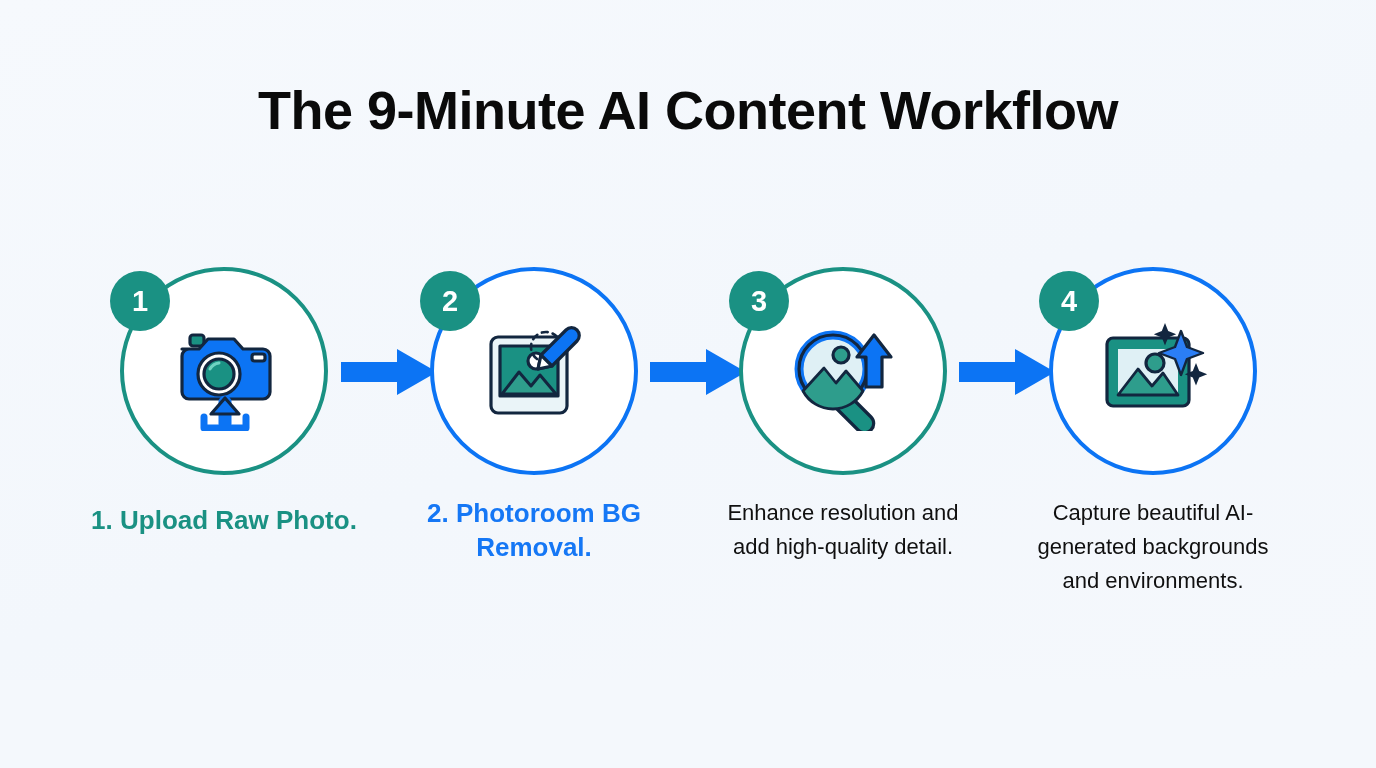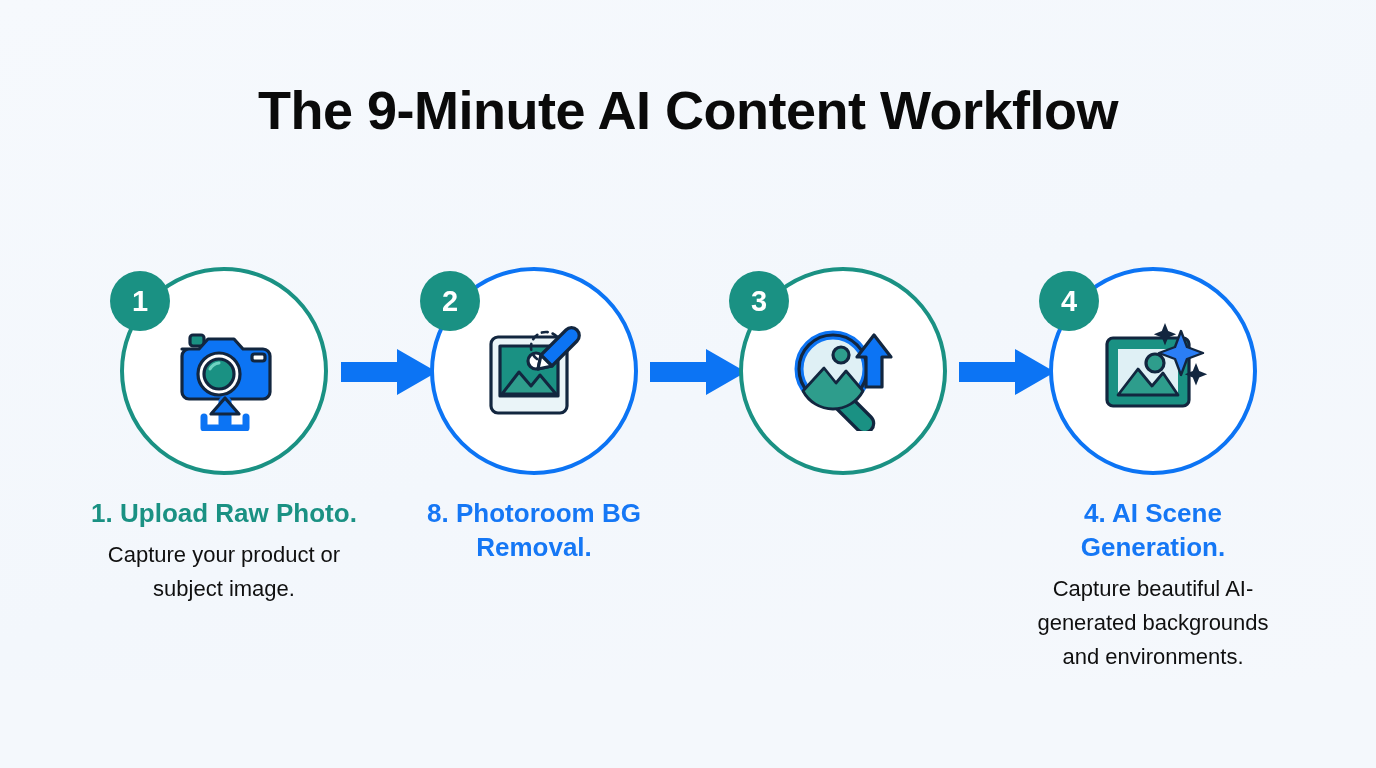--- a/index.html
+++ b/index.html
@@ -227,32 +227,31 @@
           </g>
         </svg>
       </div>
       <div class="badge">4</div>
     </div>
 
   </div>
 
   <div class="captions">
 
-    <div class="caption" style="left:90px;">
+    <div class="caption" style="left:90px;margin-top:7px;">
       <div class="caption-title">1. Upload Raw Photo.</div>
-      <div class="caption-desc">Capture your product or subject image.</div>
     </div>
 
     <div class="caption" style="left:400px;">
-      <div class="caption-title blue">8. Photoroom BG Removal.</div>
+      <div class="caption-title blue">2. Photoroom BG Removal.</div>
     </div>
 
     <div class="caption" style="left:709px;">
+      <div class="caption-desc">Enhance resolution and add high-quality detail.</div>
     </div>
 
     <div class="caption" style="left:1019px;">
-      <div class="caption-title blue">4. AI Scene Generation.</div>
       <div class="caption-desc">Capture beautiful AI-generated backgrounds and environments.</div>
     </div>
 
   </div>
 
 </div>
 
 </body></html>

